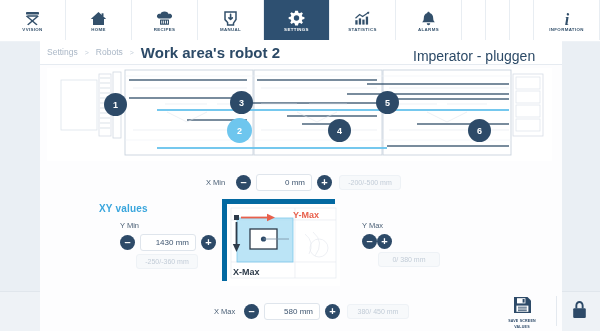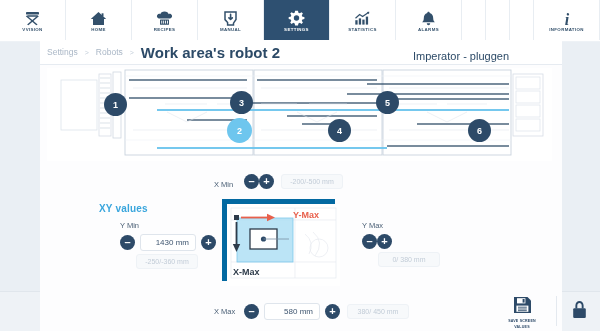--- a/index.html
+++ b/index.html
@@ -43,21 +43,21 @@
   
   .crumbbar {
     position: absolute; top: 40px; left: 0; width: 600px; height: 25px;
     background: #ffffff; border-bottom: 1px solid #e6ebf1;
     display: flex; align-items: center;
   }
   .crumbleft { position: absolute; left: 47px; display: flex; align-items: center; gap: 7px; }
   .crumb { font-size: 8.5px; color: #aab7c6; }
   .crumb.sep { font-size: 7px; color: #c3ced9; }
   .crumb.current { color: #2c4a67; font-size: 15px; font-weight: 600; }
-  .crumbright { position: absolute; left: 413px; font-size: 11px; color: #2c4a67; margin-top: 8px; }
+  .crumbright { position: absolute; left: 413px; font-size: 14px; color: #2c4a67; margin-top: 8px; }
 
   
   .rail-left { position: absolute; left: 0; top: 41px; width: 40px; height: 290px; background: #eef2f6; }
   .rail-left .seg1 { position: absolute; top: 1px; left: 0; width: 40px; height: 250px; background: #eaeff4; border-bottom: 1px solid #e0e6ec; }
   .rail-right { position: absolute; right: 0; top: 41px; width: 38px; height: 290px; background: #eef2f6; }
   .rail-right .seg1 { position: absolute; top: 1px; left: 0; width: 38px; height: 250px; background: #eaeff4; border-bottom: 1px solid #e0e6ec; }
 
   
   .diagram {
     position: absolute; left: 47px; top: 68px; width: 505px; height: 93px;
@@ -340,23 +340,24 @@
     <div class="dot" style="left:329px; top:23px; width:23px; height:23px;">
       <span>5</span>
     </div>
     <div class="dot" style="left:421px; top:51px; width:23px; height:23px;">
       <span>6</span>
     </div>
   </div>
 
   <div class="xytitle">XY values</div>
 
-  <div class="fieldrow" style="left:214px; top:174px;align-items:flex-end;">
+  <div class="fieldrow" style="left:206px; top:174px;">
     <span class="flabel">X Min</span>
     <span class="stepbtn">–</span>
+    <span class="fvalue">0 mm</span>
     <span class="stepbtn">+</span>
     <span class="fhint">-200/-500 mm</span>
   </div>
 
   <div class="colgroup" style="left:120px; top:221px;">
     <span class="flabel">Y Min</span>
     <div class="colrow">
       <span class="stepbtn">–</span>
       <span class="fvalue">1430 mm</span>
       <span class="stepbtn">+</span>

